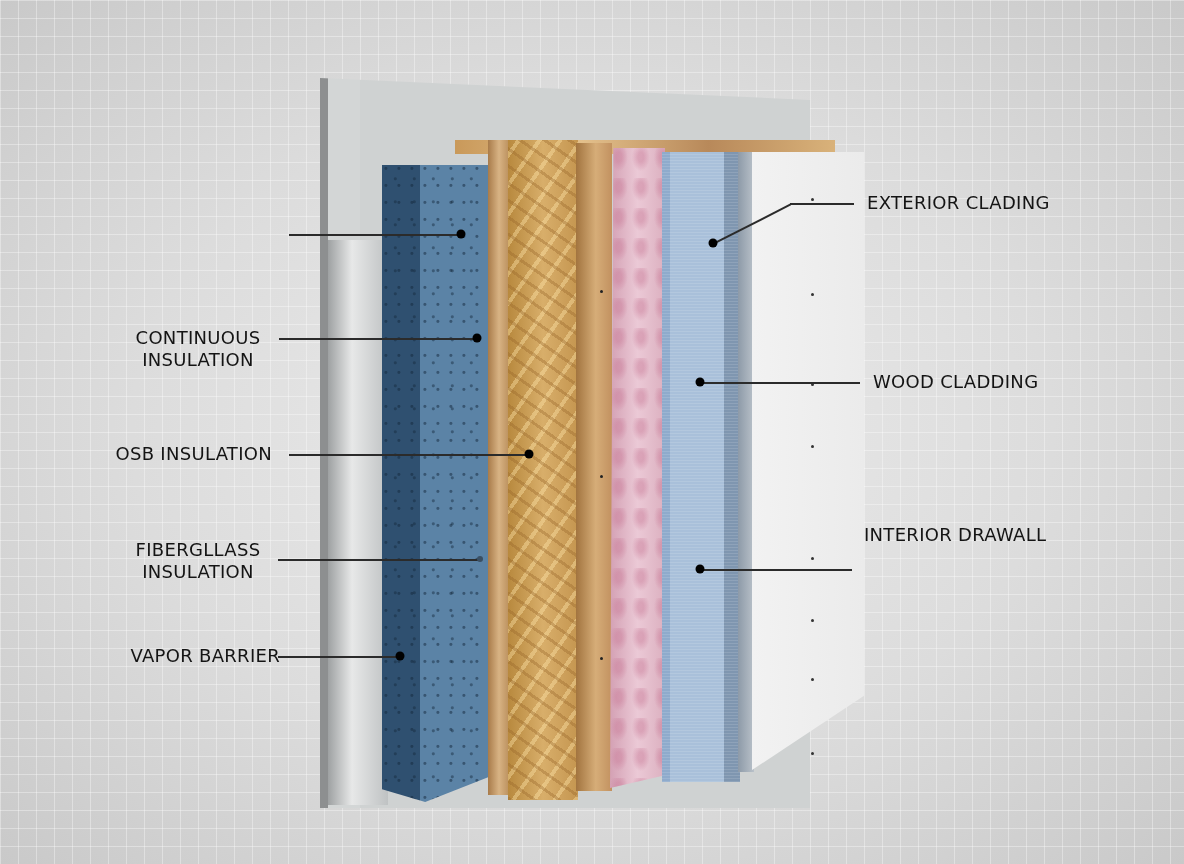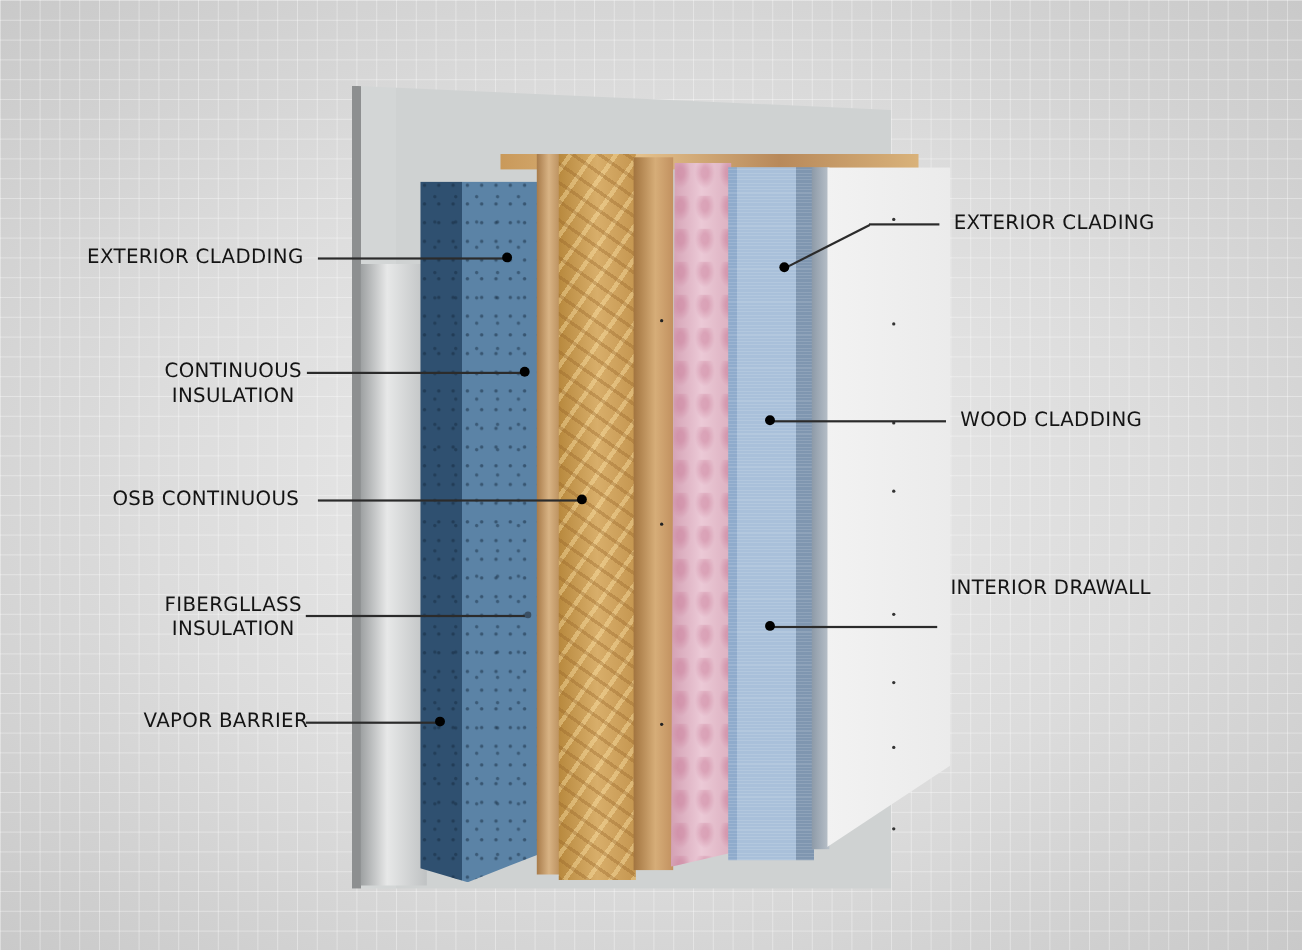--- a/index.html
+++ b/index.html
@@ -78,21 +78,21 @@
       position: absolute; width: 3px; height: 3px; border-radius: 50%;
       background: #333;
     }
 
     
     .label {
       position: absolute; color: #141414; font-size: 18px; line-height: 22px;
       letter-spacing: 0.3px; white-space: nowrap;
     }
     .label.right-align { text-align: right; }
-    .label.center { text-align: center; margin-left: 14px; }
+    .label.center { text-align: center; }
     .leader {
       position: absolute; height: 1.5px; background: #2b2b2b; transform-origin: 0 50%;
     }
     .pin {
       position: absolute; width: 9px; height: 9px; border-radius: 50%;
       background: #000; transform: translate(-50%, -50%);
     }
   </style>
 </head>
 <body>
@@ -116,32 +116,31 @@
   <div class="drywall-dot" style="left:811px;top:383px"></div>
   <div class="drywall-dot" style="left:811px;top:445px"></div>
   <div class="drywall-dot" style="left:811px;top:557px"></div>
   <div class="drywall-dot" style="left:811px;top:619px"></div>
   <div class="drywall-dot" style="left:811px;top:678px"></div>
   <div class="drywall-dot" style="left:811px;top:752px"></div>
   <div class="drywall-dot" style="left:600px;top:290px;background:#222"></div>
   <div class="drywall-dot" style="left:600px;top:475px;background:#222"></div>
   <div class="drywall-dot" style="left:600px;top:657px;background:#222"></div>
 
-  <div class="label right-align" style="left:78px;top:223px;width:198px">EXTERIOR CLADDING</div>
   <div class="leader" style="left:289px;top:234px;width:172px"></div>
   <div class="pin" style="left:461px;top:234px"></div>
 
   <div class="label center" style="left:128px;top:327px;width:140px">
     <div>CONTINUOUS</div>
     <div>INSULATION</div>
   </div>
   <div class="leader" style="left:279px;top:338px;width:198px"></div>
   <div class="pin" style="left:477px;top:338px"></div>
 
-  <div class="label right-align" style="left:100px;top:443px;width:172px">OSB CONTINUOUS</div>
+  <div class="label right-align" style="left:100px;top:443px;width:172px">OSB INSULATION</div>
   <div class="leader" style="left:289px;top:454px;width:240px"></div>
   <div class="pin" style="left:529px;top:454px"></div>
 
   <div class="label center" style="left:128px;top:539px;width:140px">
     <div>FIBERGLLASS</div>
     <div>INSULATION</div>
   </div>
   <div class="leader" style="left:278px;top:559px;width:202px"></div>
   <div class="pin" style="left:480px;top:559px;width:6px;height:6px;background:#3a4f63"></div>
 

